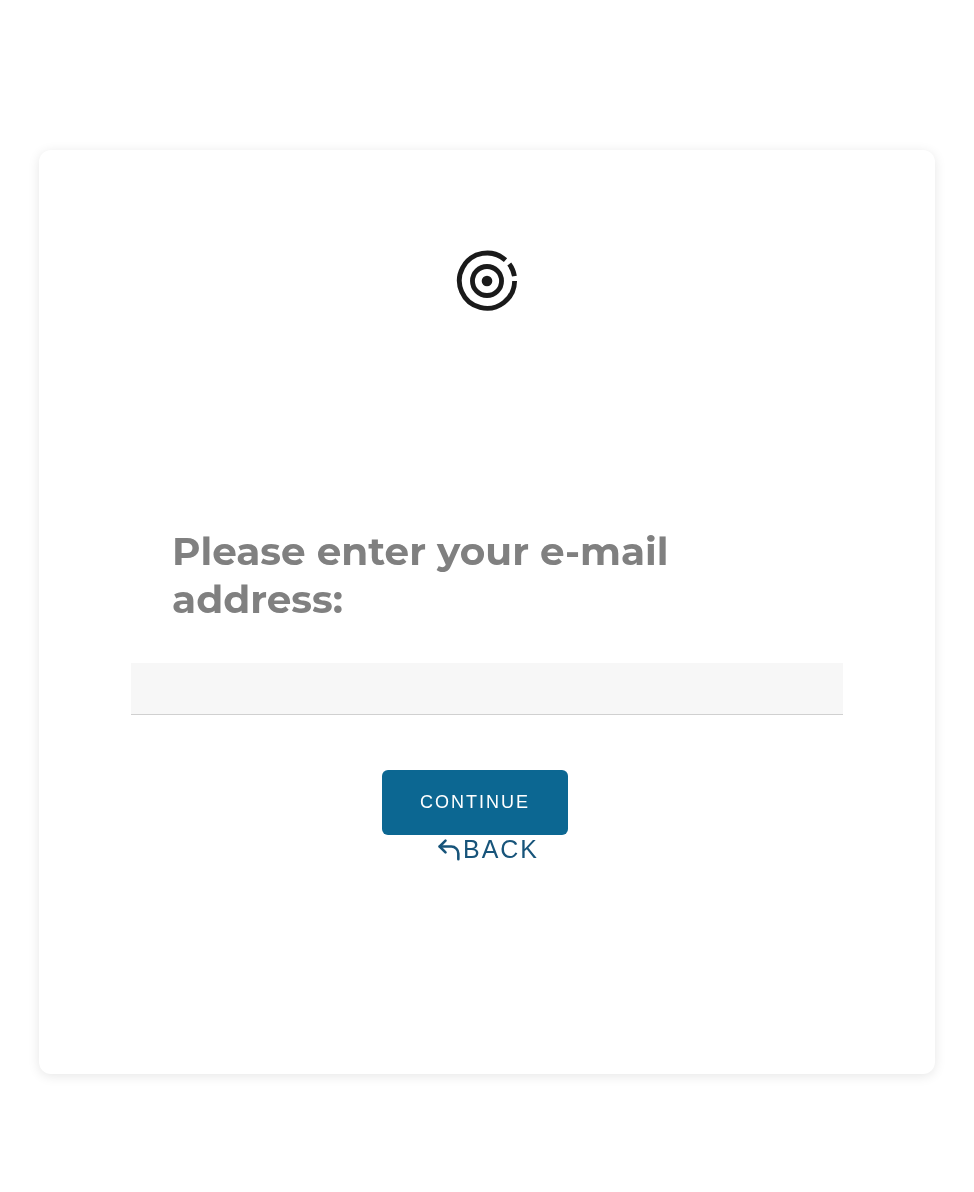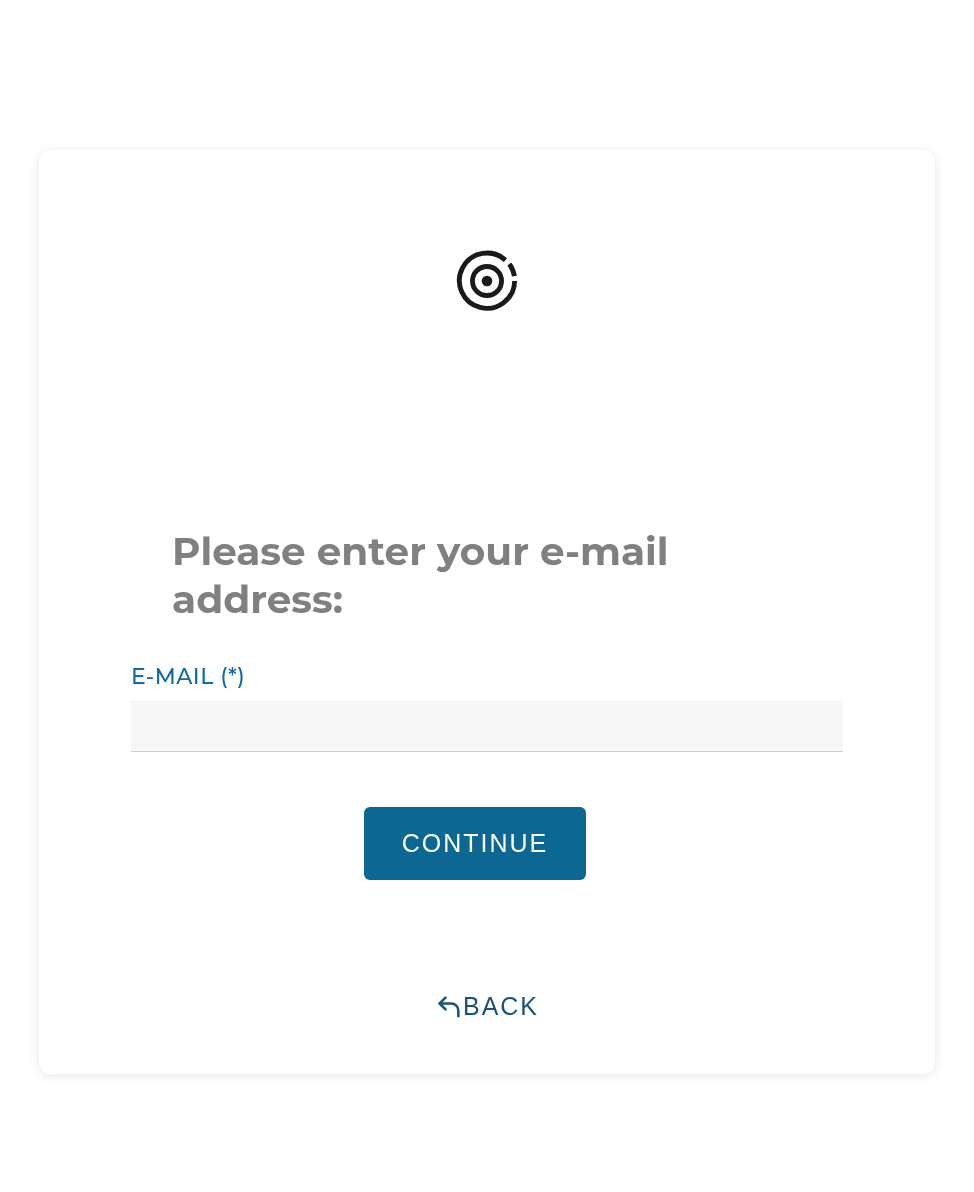--- a/index.html
+++ b/index.html
@@ -84,33 +84,32 @@
       padding: 10px 12px;
       outline: none;
       color: #333;
     }
     
     .continue-btn {
       margin-top: 55px;
       background: #0c6792;
       color: #ffffff;
       border: none;
-      font-size: 25px;
+      font-size: 18px;
       font-weight: 500;
       letter-spacing: 2px;
       padding: 22px 38px;
       border-radius: 6px;
       cursor: pointer;
       text-transform: uppercase;
       align-self: center;
       margin-left: -24px;
     }
     
     .back-link {
-      margin-top: 112px;
       display: inline-flex;
       align-items: center;
       gap: 0;
       color: #17547a;
       font-size: 25px;
       font-weight: 500;
       letter-spacing: 2px;
       cursor: pointer;
       background: none;
       border: none;
@@ -136,21 +135,20 @@
         <circle cx="32" cy="32" r="15" stroke-width="5"></circle>
       </g>
       <circle cx="32" cy="32" r="5.5" fill="#1a1a1a"></circle>
     </svg>
   </div>
 
 
   <p class="instruction">Please enter your e-mail address:</p>
 
   <div class="field-group">
-    <label class="field-label">E-MAIL (*)</label>
     <input type="email" class="email-input" value="" style="">
   </div>
 
   <button class="continue-btn">CONTINUE</button>
 
   <button class="back-link">
     <svg viewBox="0 0 24 24" fill="none" stroke-width="2.2" stroke-linecap="round" stroke-linejoin="round">
       <path d="M9 14 L4 9 L9 4"></path>
       <path d="M4 9 H14 a6 6 0 0 1 6 6 v5"></path>
     </svg>

